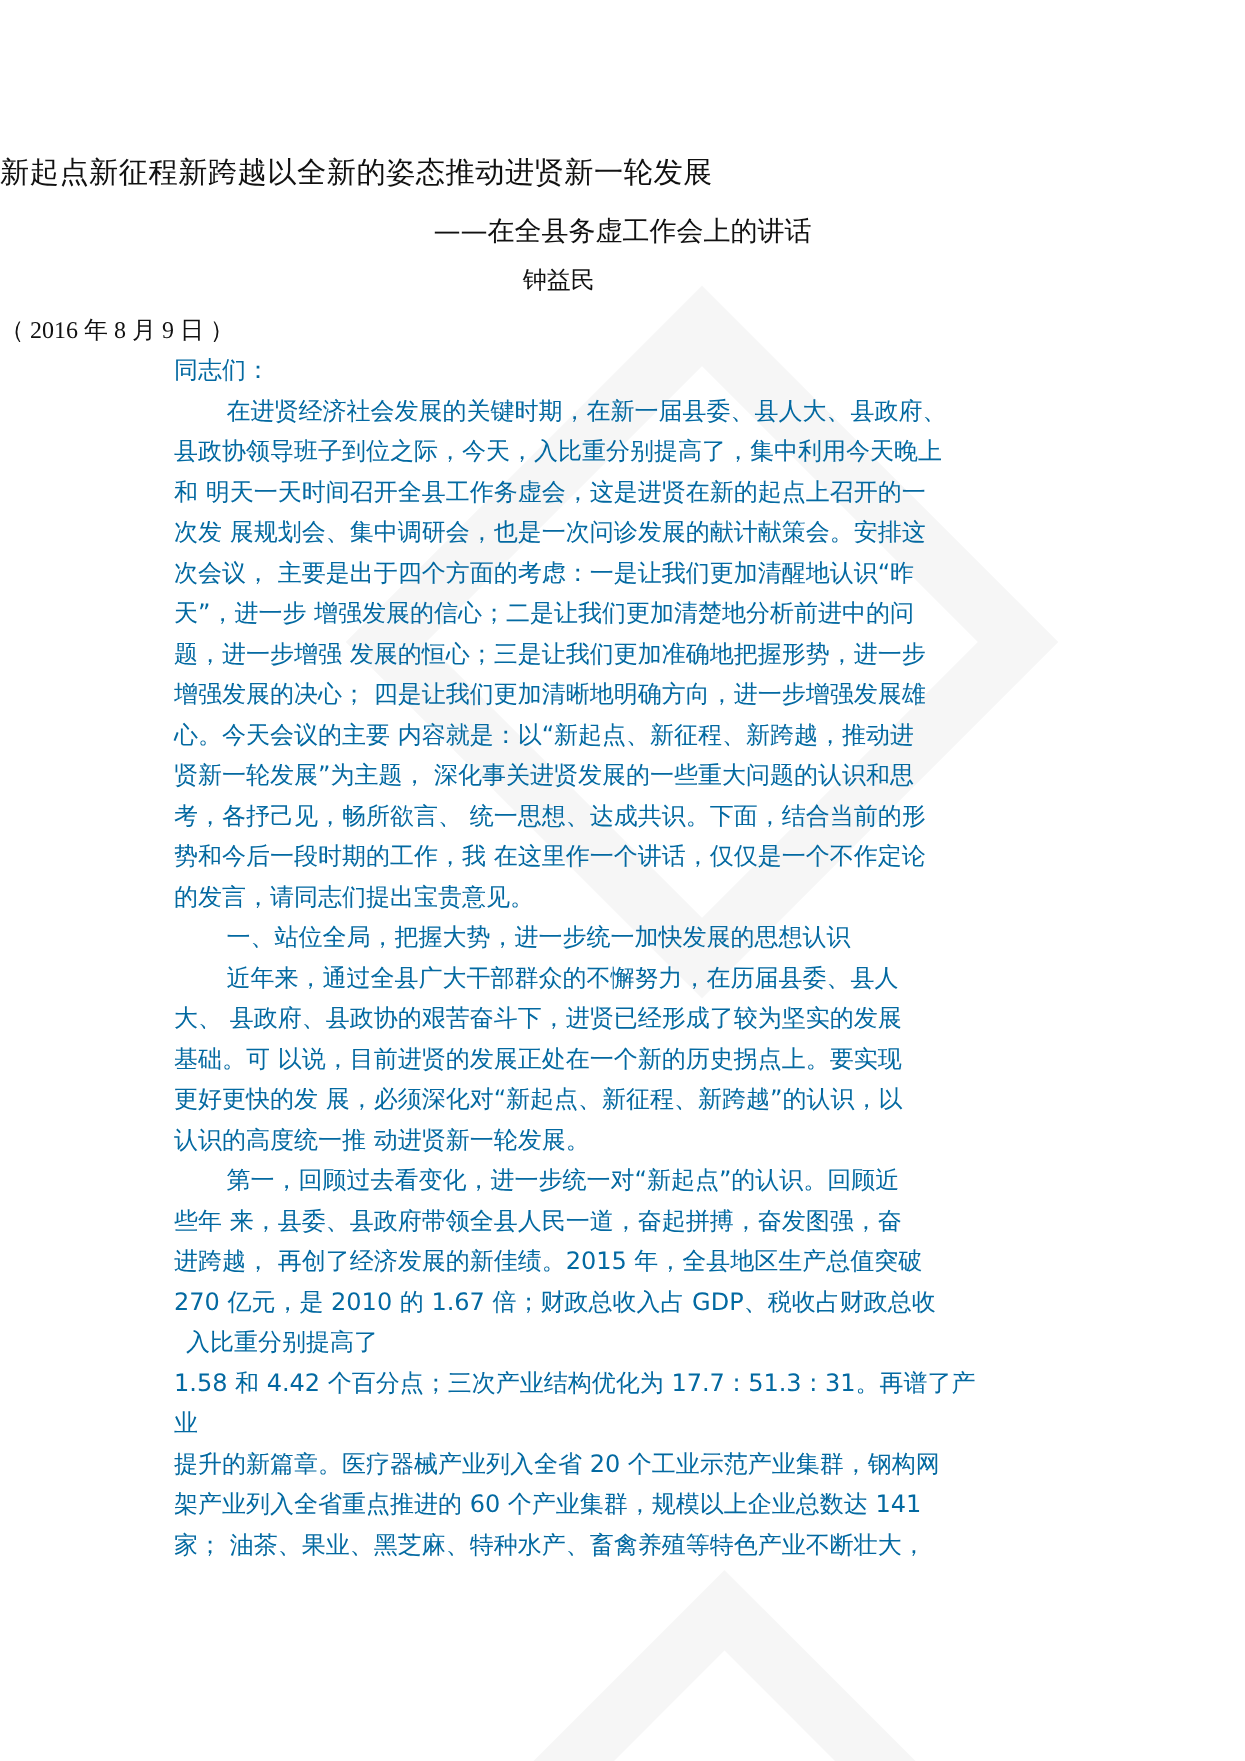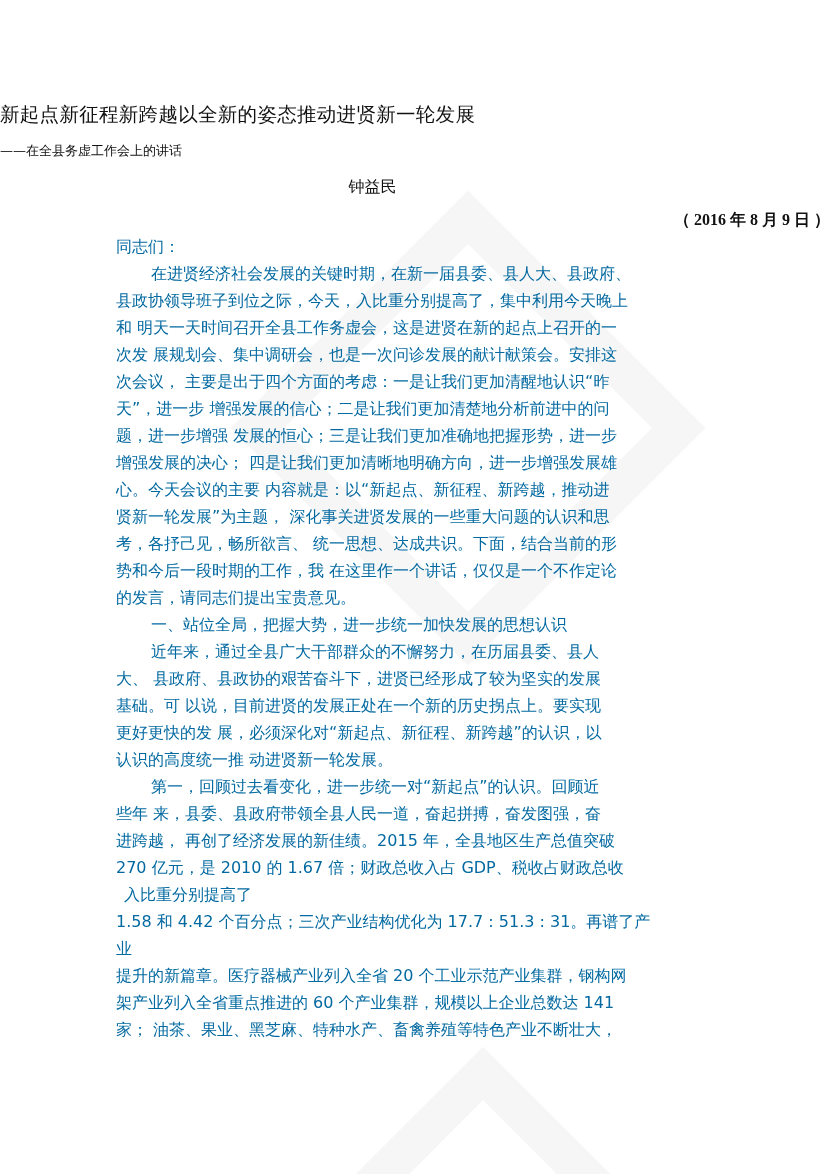--- a/index.html
+++ b/index.html
@@ -34,40 +34,40 @@
       top: 101px;
       text-align: left;
       font-size: 19.5px;
       letter-spacing: 0.3px;
       color: #111;
     }
     .subtitle {
       position: absolute;
       left: 0; width: 830px;
       top: 142px;
-      font-size: 13px;
+      text-align: center;
+      font-size: 18px;
       color: #111;
     }
     .author {
       position: absolute;
       left: 0; width: 745px;
       top: 177px;
       text-align: center;
       font-size: 16px;
       color: #111;
     }
     .date {
       position: absolute;
       left: 0; width: 830px;
       top: 210px;
-      text-align: right;
+      text-align: left;
       font-size: 16px;
       font-family: "Liberation Serif", "DejaVu Sans", serif;
       color: #111;
-      font-weight: bold;
     }
     .line {
       position: absolute;
       left: 116px;
       font-size: 16px;
       line-height: 22px;
       white-space: nowrap;
       color: #0369a1;
     }
     .line.indent { left: 151px; }

